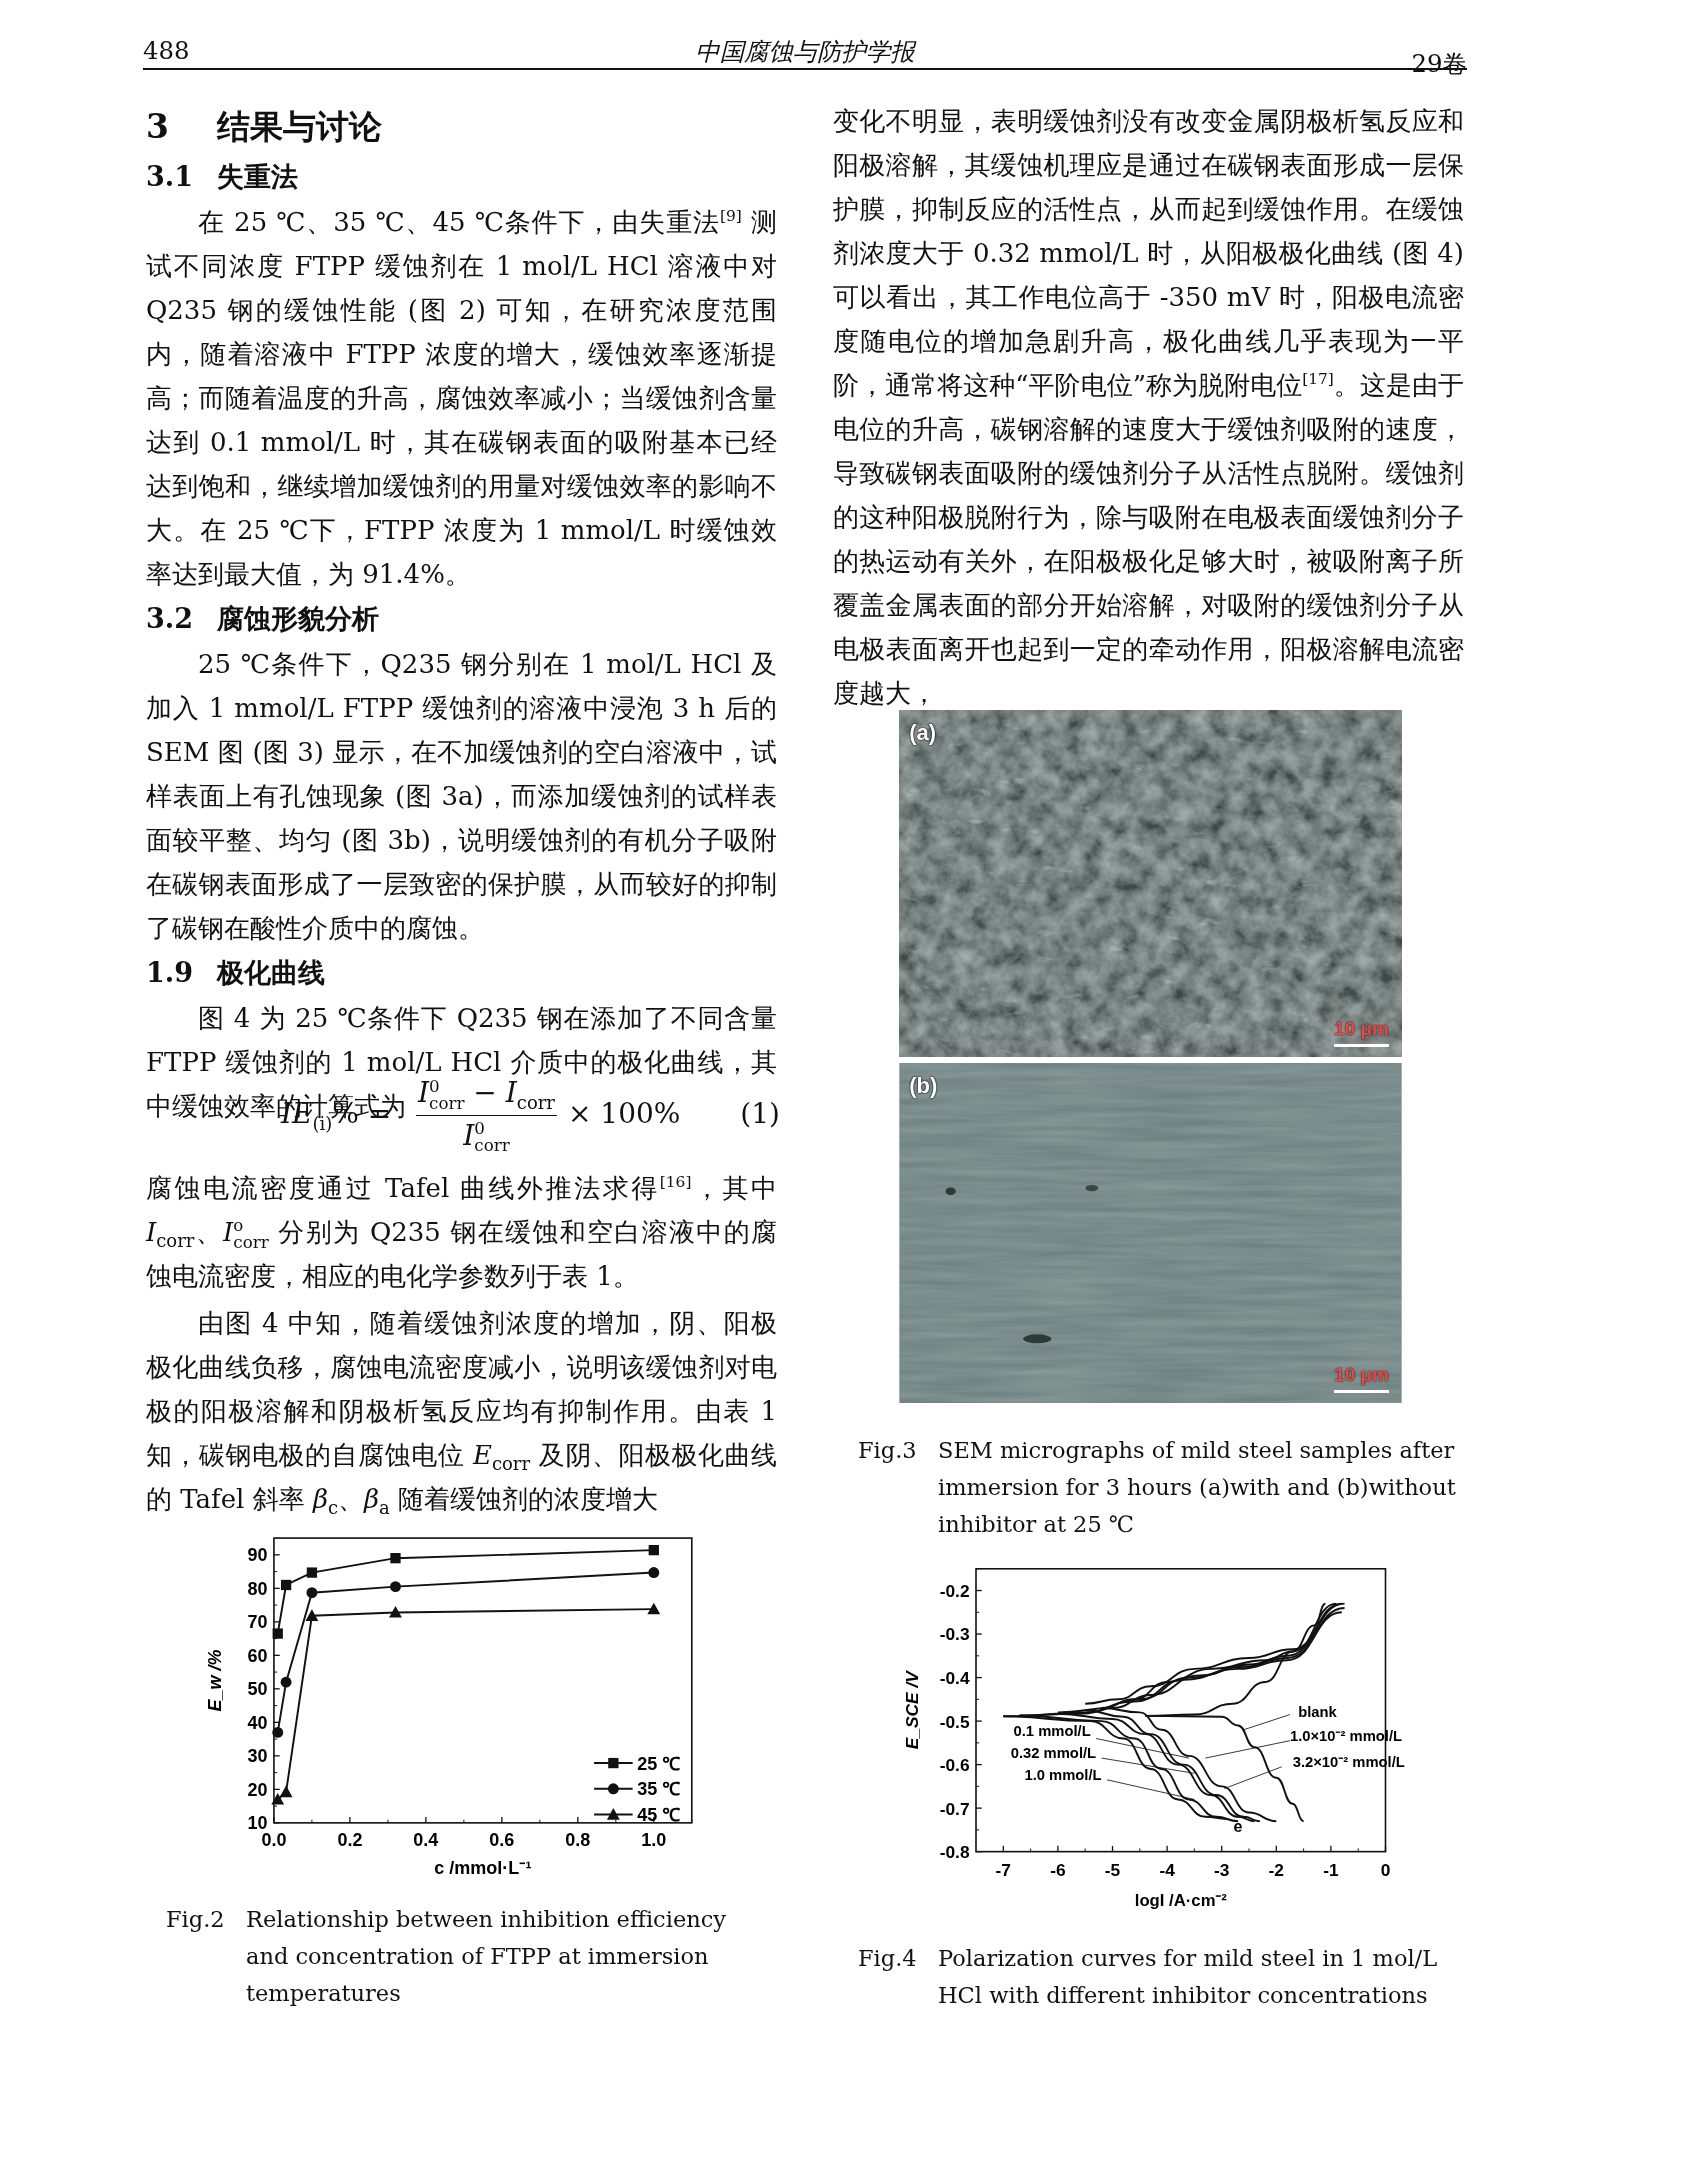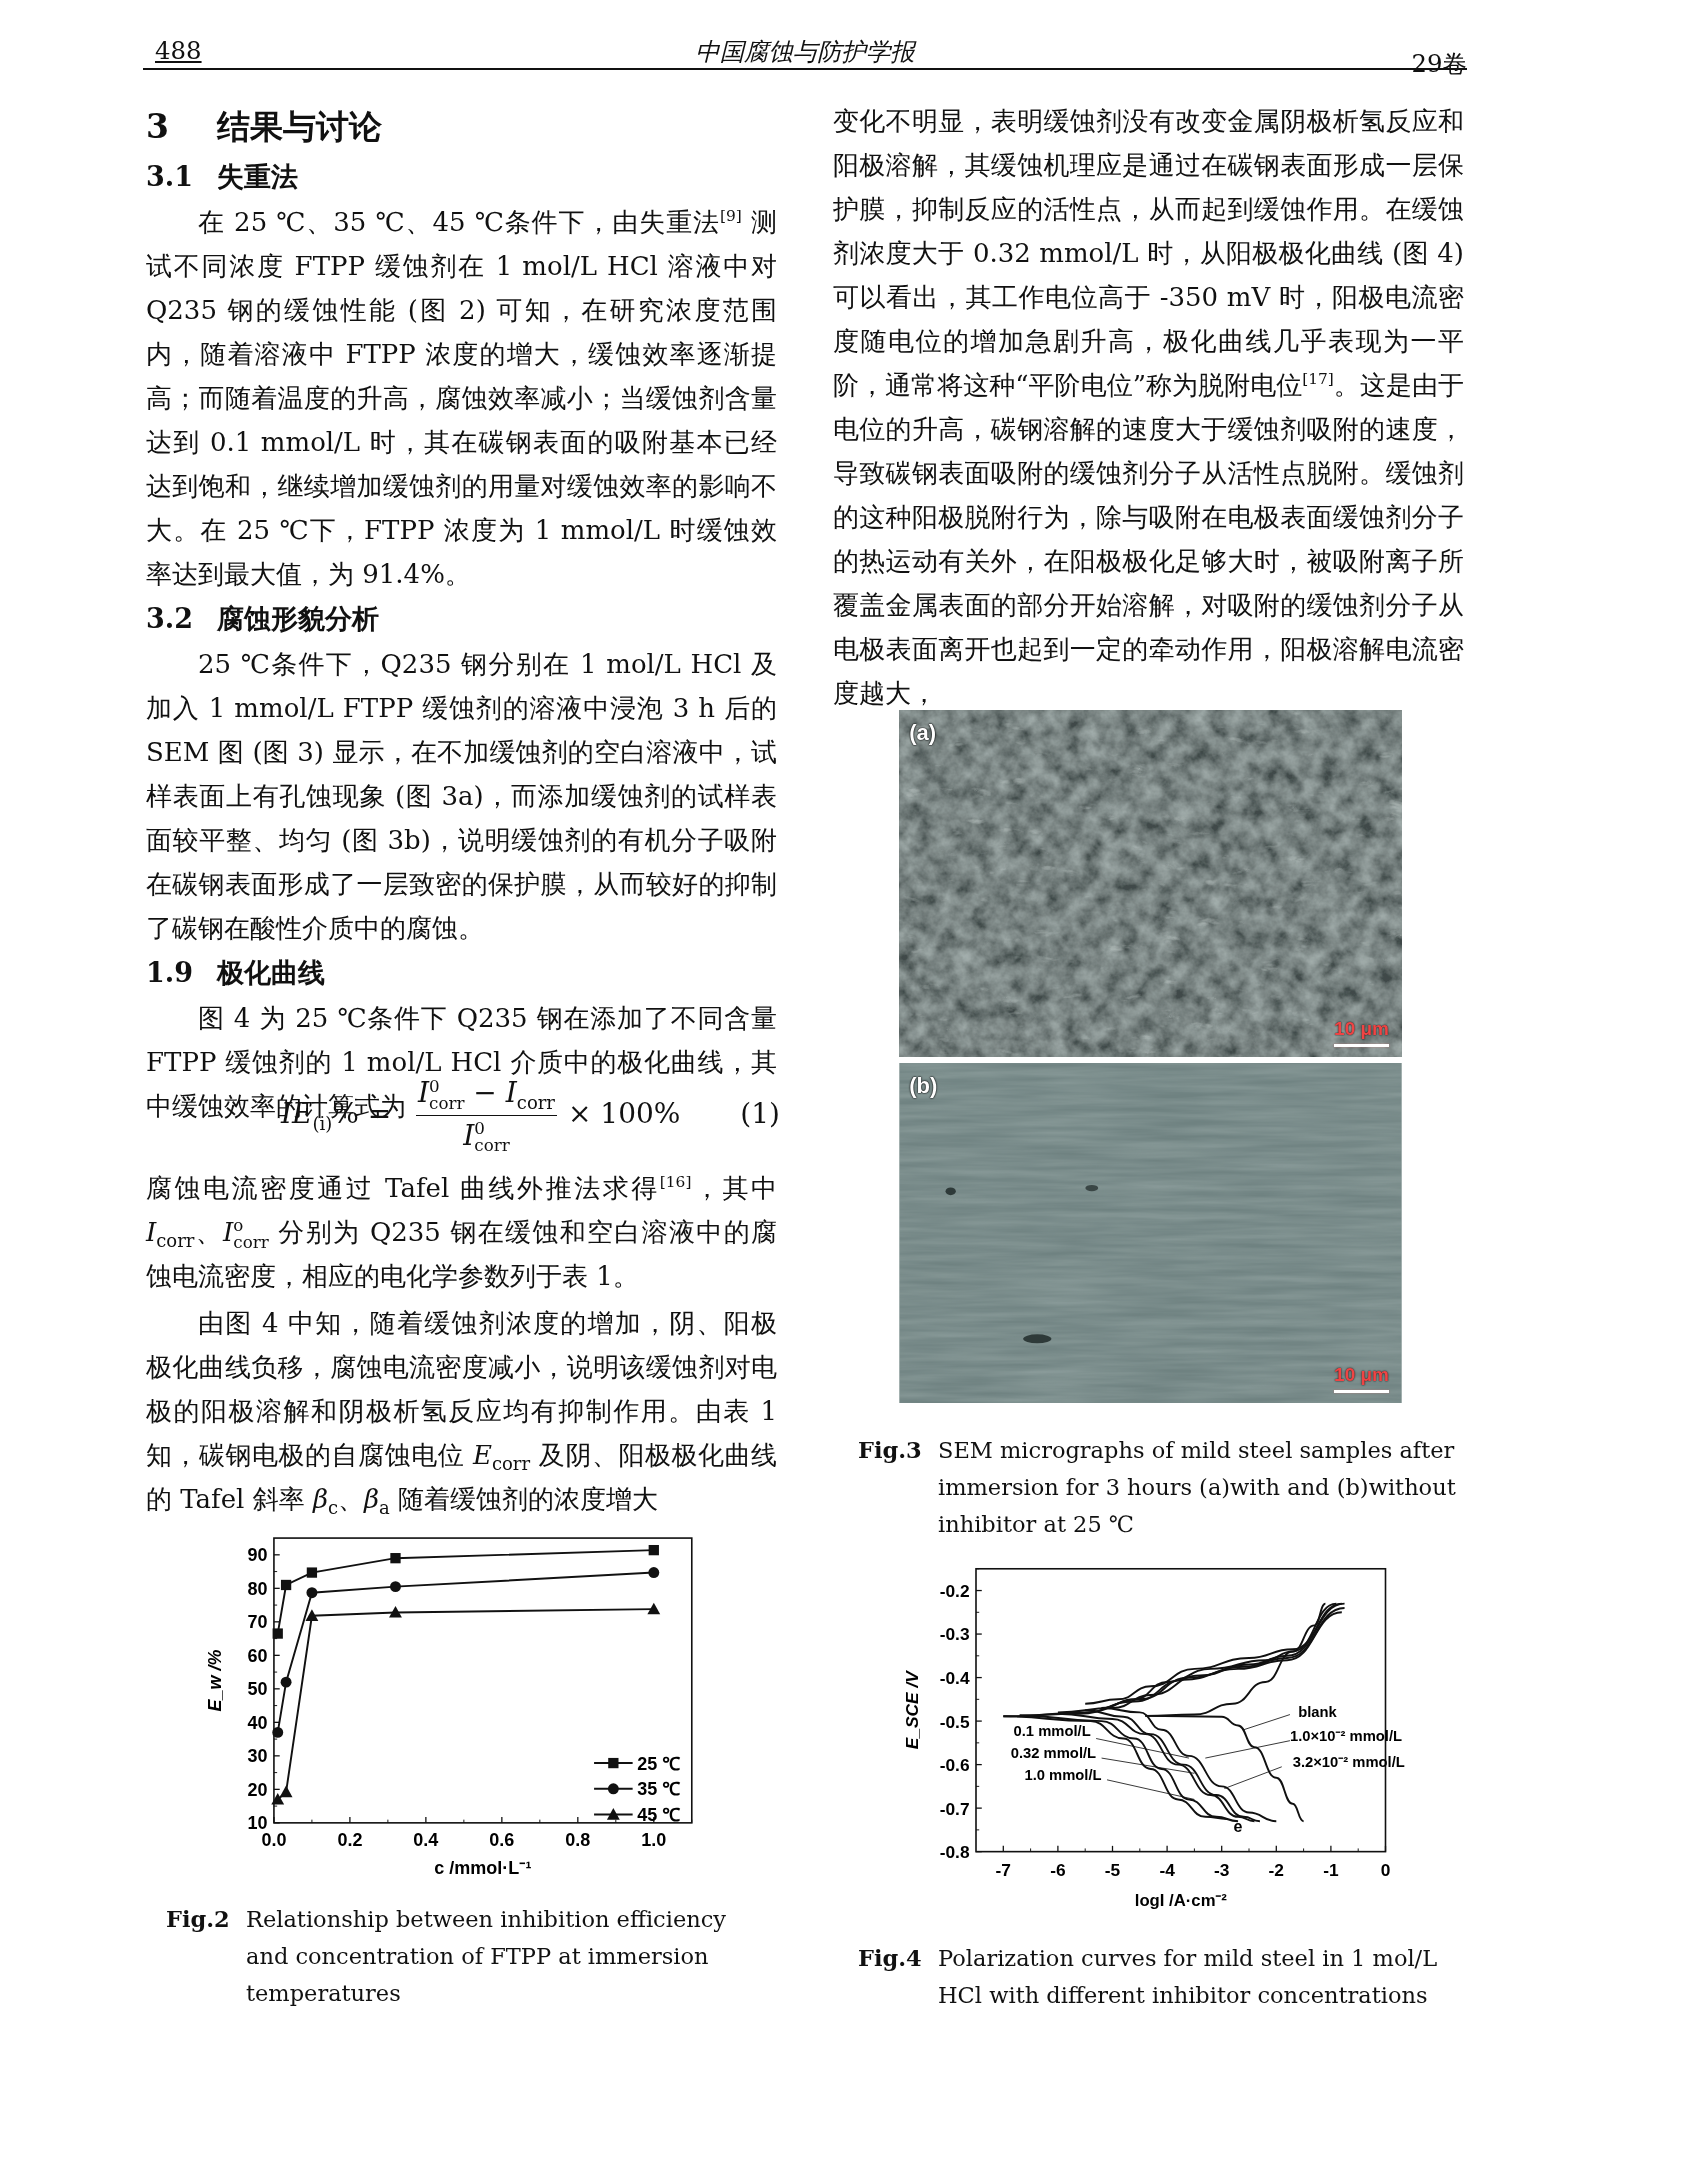--- a/index.html
+++ b/index.html
@@ -2,21 +2,21 @@
 <html style="font-size:10.3px"><head>
 <meta charset="utf-8">
 <style>
   html, body { margin:0; padding:0; background:#fff; }
   body { width:1687px; height:2183px; position:relative; overflow:hidden;
          font-family:"DejaVu Serif", "Liberation Serif", serif; color:#111; }
   .abs { position:absolute; }
   
   .hdr { position:absolute; top:36px; left:143px; width:1324px; height:32px;
          font-size:24.4px; }
-  .hdr .pn { position:absolute; left:12px; top:0;text-decoration:underline; }
+  .hdr .pn { position:absolute; left:0; top:0; }
   .hdr .jt { position:absolute; left:0; right:0; text-align:center; top:0;font-style:italic; }
   .hdr .vol { position:absolute; right:0; top:12px; }
   .hdr-rule { position:absolute; top:68px; left:143px; width:1324px; height:1.9px; background:#111; }
 
   .col { position:absolute; width:637px; font-size:26px; line-height:44px; text-align:justify; }
   .col p { margin:3px; }
   .ind { text-indent:2em; }
   .h1 { font-family:"DejaVu Sans", sans-serif; font-weight:bold; font-size:33px; line-height:55px; margin:0; }
   .h2 { font-family:"DejaVu Sans", sans-serif; font-weight:bold; font-size:27px; line-height:40px; margin:0; }
   .h1 .num, .h2 .num { font-family:"DejaVu Serif", serif; display:inline-block; width:71px; }
@@ -26,21 +26,21 @@
 
   .eq { position:absolute; left:143px; top:1073px; width:637px; height:96px; font-size:28px; }
   .eq .lhs { position:absolute; left:138px; top:24.4px; }
   .eq .frac { position:absolute; left:273px; top:0; width:141px; text-align:center; }
   .eq .frac .top { border-bottom:1.3px solid #111; padding-bottom:2.6px; line-height:39px; }
   .eq .frac .bot { line-height:39px; }
   .eq .times { position:absolute; left:425px; top:24.4px; }
   .eq .no { position:absolute; right:0; top:24.4px; }
 
   .caption { position:absolute; font-size:22.5px; line-height:37px; }
-  .caption .lab { font-weight:bold; position:absolute; left:0; top:0; }
+  .caption .lab { font-weight:normal; position:absolute; left:0; top:0; }
   .caption .txt { position:absolute; left:80px; top:0; }
 
   .sem { position:absolute; left:899px; width:503px; overflow:hidden; }
   .sem .tag { position:absolute; left:10.3px; top:10.3px; color:#fff; font-family:"Liberation Sans", sans-serif;
               font-weight:bold; font-size:22px; text-shadow:0 0 1.9px #000, 0 0 1.3px #000; }
   .sem .sbar { position:absolute; right:13px; bottom:10.3px; color:#ef4444; font-family:"Liberation Sans", sans-serif;
                font-weight:bold; font-size:19px; text-align:center; text-shadow:0 0 1.9px #000; }
   .sem .sbar .line { height:3.2px; background:#fff; margin-top:3.9px; box-shadow:0 0 1.3px #c66; }
 
   svg text { font-family:"Liberation Sans", sans-serif; }

